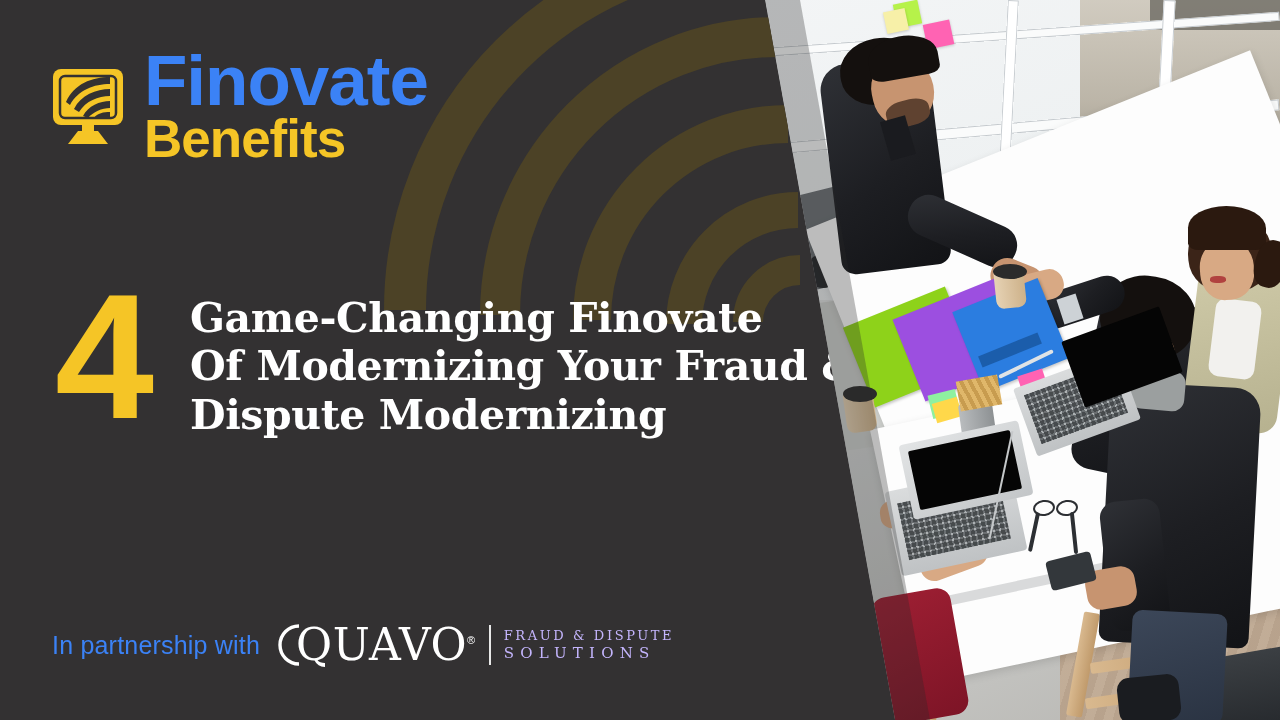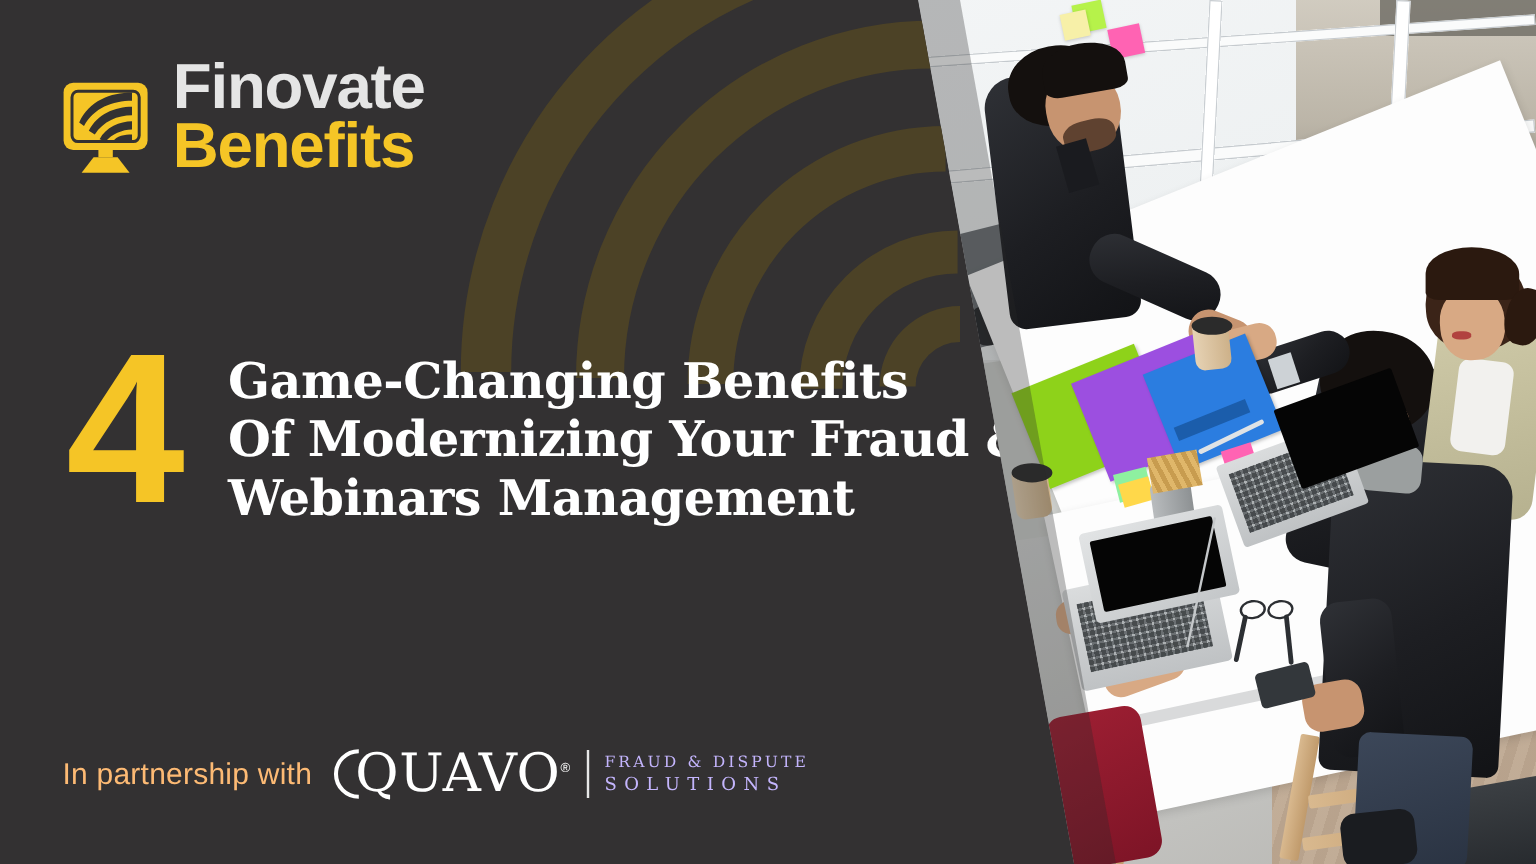--- a/index.html
+++ b/index.html
@@ -74,33 +74,33 @@
     background:#333132; overflow:hidden;
   }
 
   
   #arcs{ position:absolute; left:0; top:0; width:1280px; height:720px; }
 
   
   #logo{ position:absolute; left:52px; top:48px; display:flex; align-items:flex-start; gap:14px; }
   #logo-mark{ width:78px; height:80px; position:relative; margin-top:20px; }
   #logo-words{ display:flex; flex-direction:column; line-height:.93; }
-  .fin{ font-size:53px; font-weight:bold; color:#e5e5e5; letter-spacing:-1px; }
+  .fin{ font-size:71px; font-weight:bold; color:#3b82f6; letter-spacing:-1px; }
   .web{ font-size:53px; font-weight:bold; color:#F5C526; letter-spacing:-1px; }
 
   
   #headline-row{ position:absolute; left:55px; top:288px; display:flex; align-items:flex-start; }
   #big-num{ font-size:178px; font-weight:bold; color:#F5C526; line-height:.78;
             letter-spacing:-4px; width:135px; }
   #headline{ font-family:"DejaVu Serif", serif; font-weight:bold; color:#ffffff;
              font-size:41px; line-height:1.18; letter-spacing:-.4px; padding-top:6px; }
 
   
   #partner{ position:absolute; left:52px; top:622px; display:flex; align-items:center; gap:16px; }
-  #partner-label{ font-size:25px; color:#fdba74; font-weight:300; letter-spacing:.2px; }
+  #partner-label{ font-size:25px; color:#3b82f6; font-weight:300; letter-spacing:.2px; }
   #quavo-lockup{ display:flex; align-items:center; gap:13px; }
   #quavo-mark{ position:relative; display:flex; align-items:center;justify-content:flex-end; }
   #quavo-word{ font-family:"DejaVu Serif", serif; font-size:44px; color:#ffffff;
                letter-spacing:.5px; line-height:1; position:relative; }
   #quavo-reg{ font-size:11px; vertical-align:super; font-family:"Liberation Sans",sans-serif; }
   #quavo-rule{ width:2px; height:40px; background:#e8e8e8; }
   #quavo-tag{ font-family:"DejaVu Serif", serif; color:#c4b5fd; line-height:1.32; }
   .tag1{ font-size:13px; letter-spacing:2.6px; }
   .tag2{ font-size:15px; letter-spacing:6.2px; }
 </style>
@@ -252,23 +252,23 @@
       </div>
       <div id="logo-words">
         <span class="fin">Finovate</span>
         <span class="web">Benefits</span>
       </div>
     </div>
 
     <div id="headline-row">
       <div id="big-num">4</div>
       <div id="headline">
-        <div>Game-Changing Benefits</div>
+        <div>Game-Changing Finovate</div>
         <div>Of Modernizing Your Fraud &amp;</div>
-        <div>Webinars Management</div>
+        <div>Dispute Modernizing</div>
       </div>
     </div>
 
     <div id="partner">
       <span id="partner-label">In partnership with</span>
 
       <div id="quavo-lockup">
         <div id="quavo-mark">
           <svg width="24" height="46" viewBox="0 0 24 46" style="margin-right:-4px">
             <path d="M23 4 A 19 19 0 1 0 23 42" fill="none" stroke="#ffffff" stroke-width="3.4"></path>

